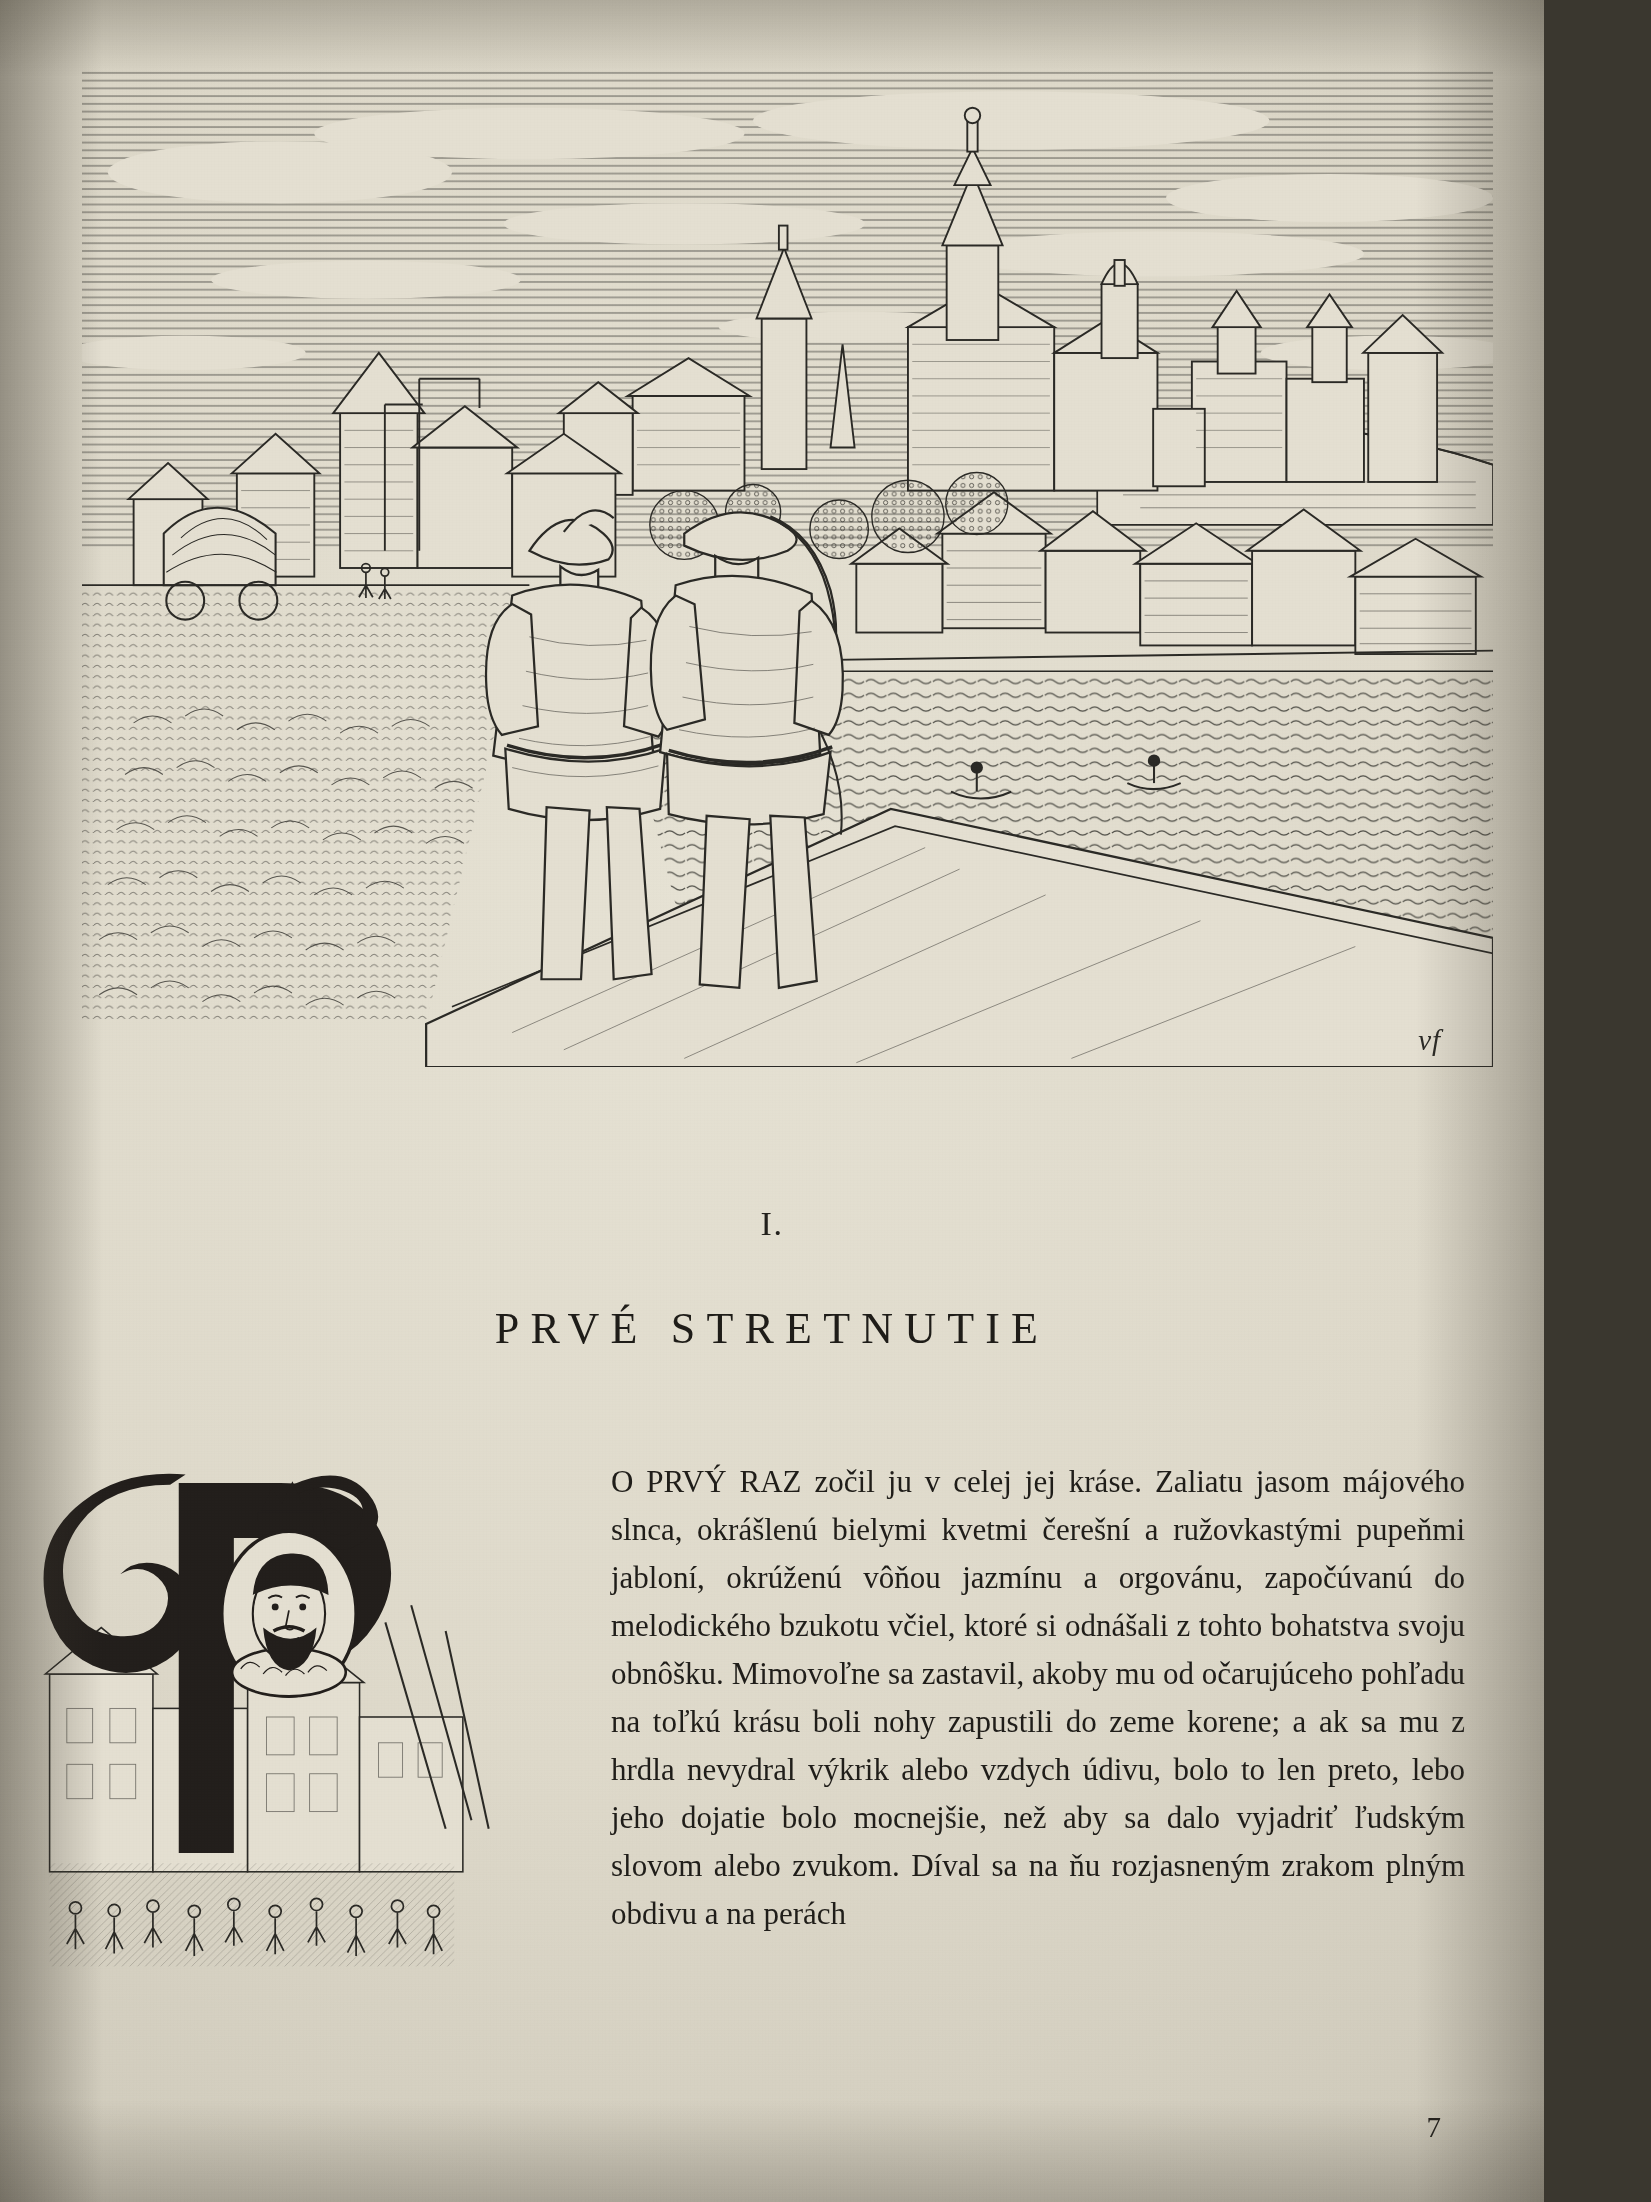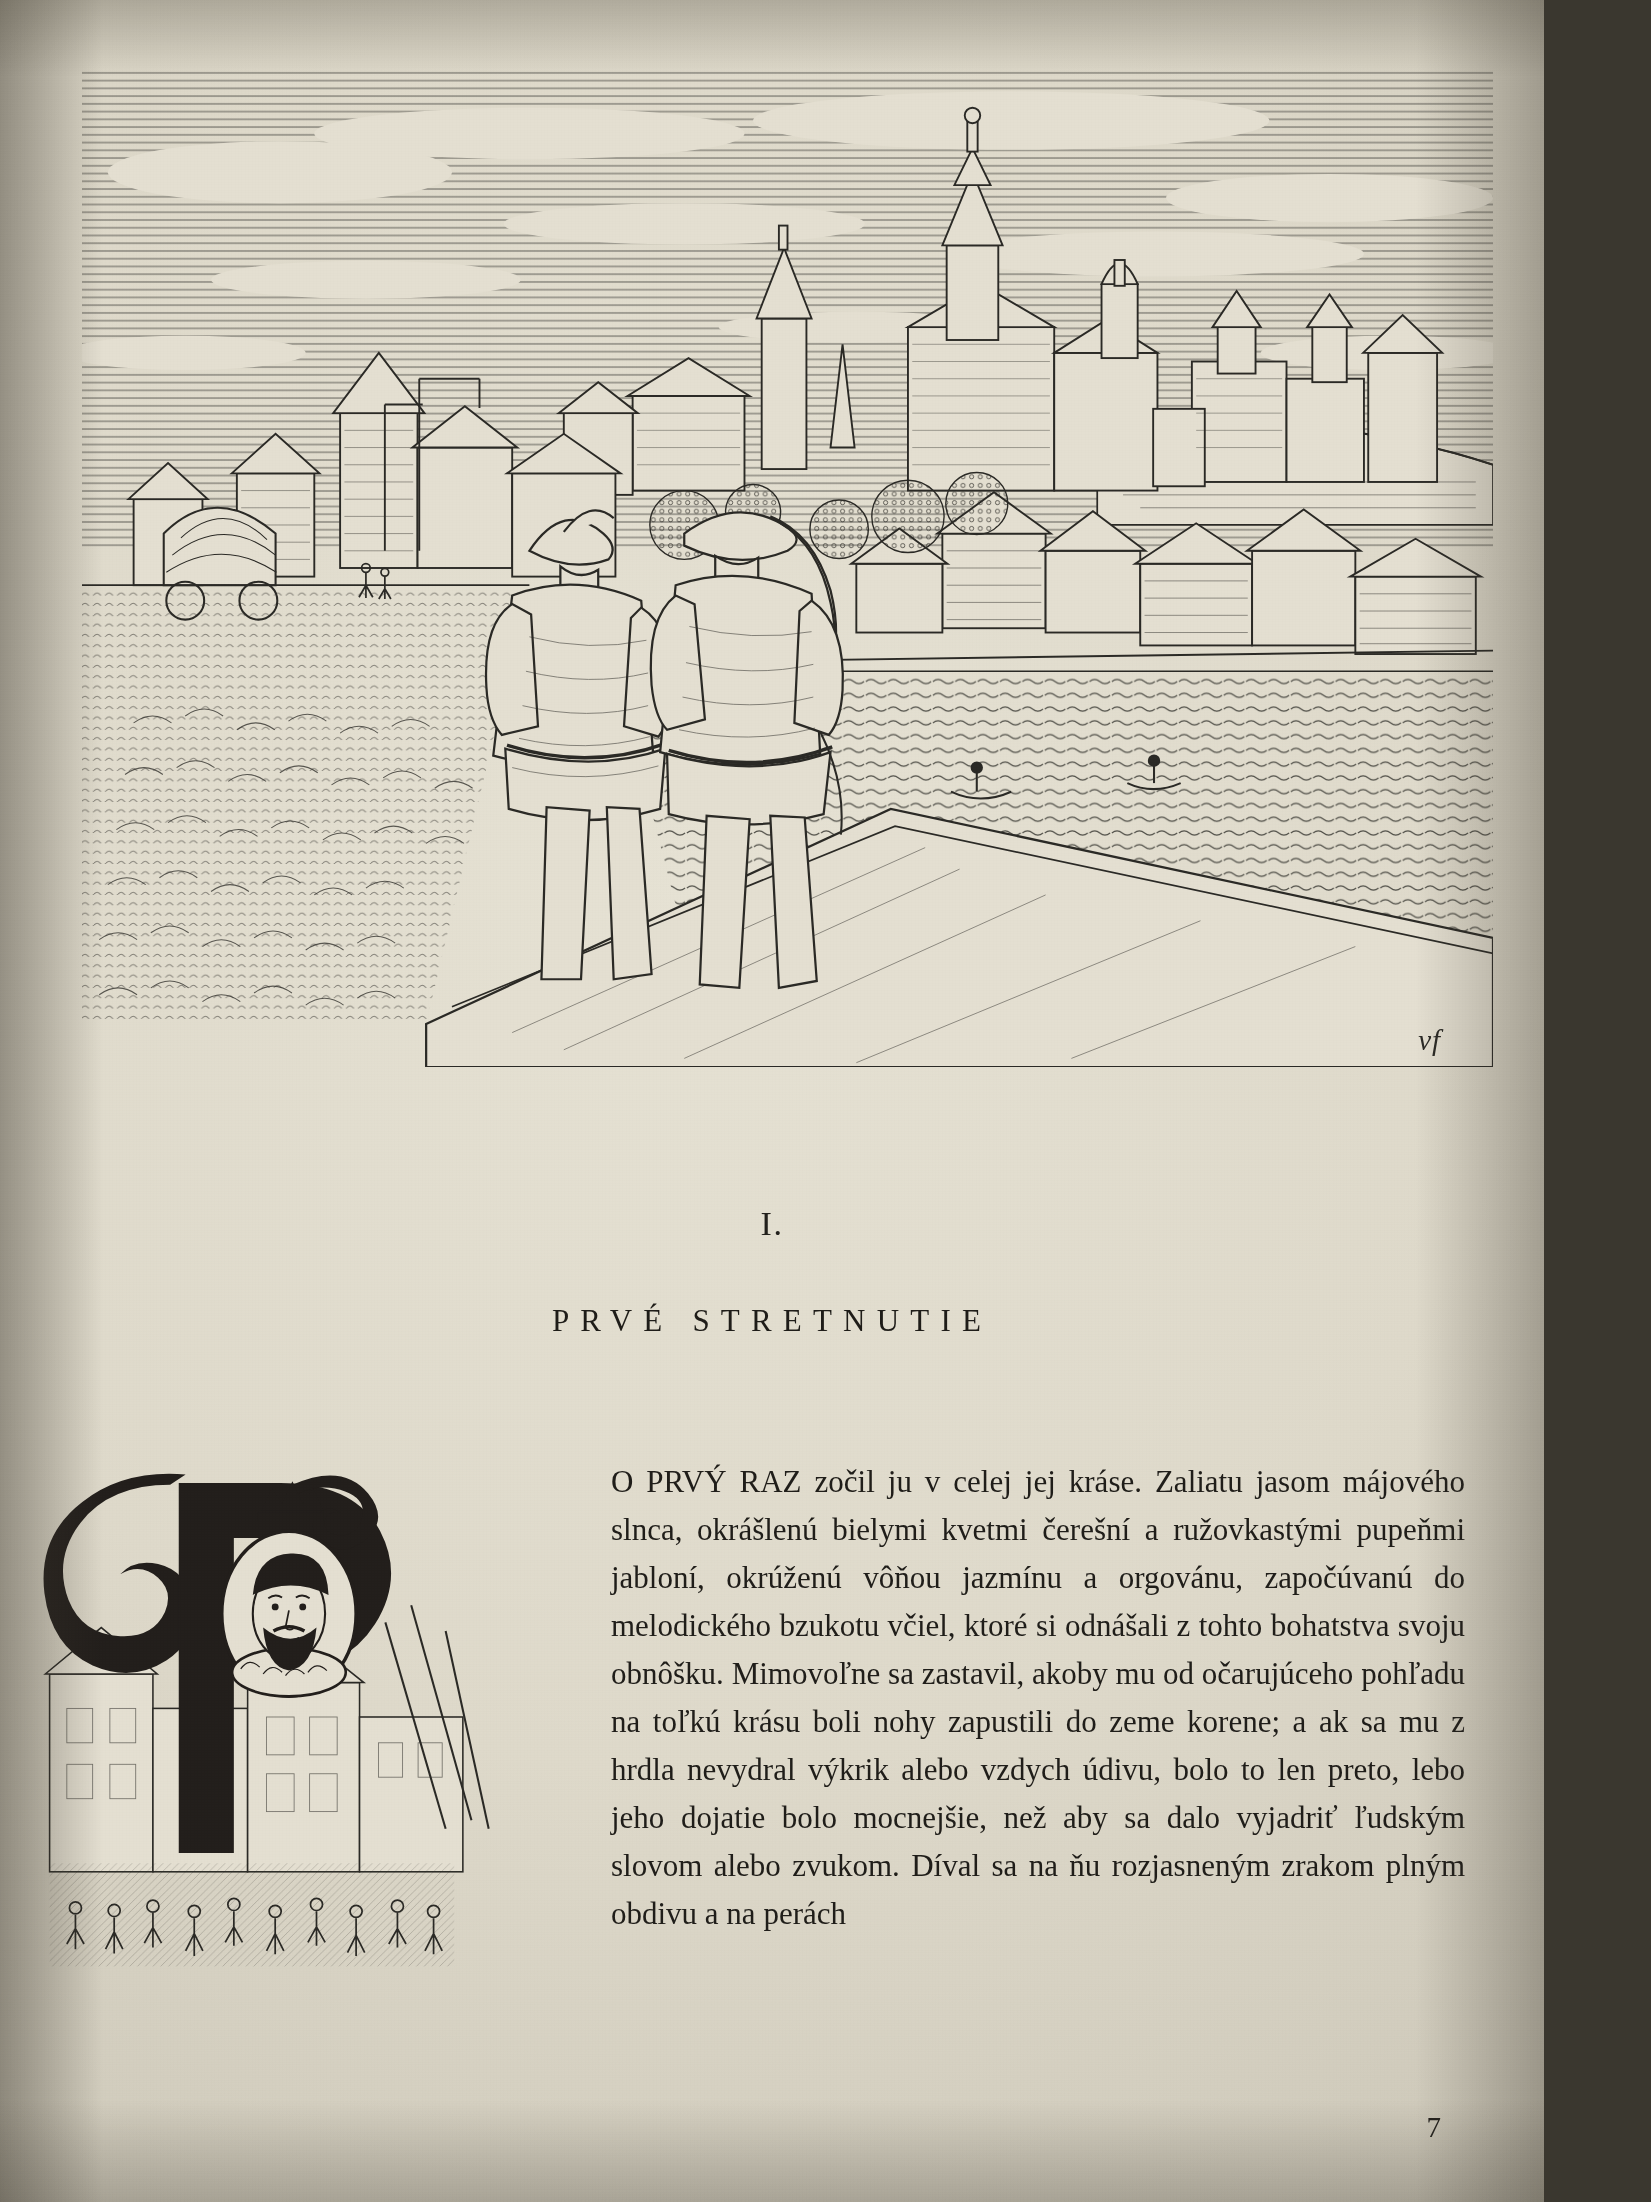--- a/index.html
+++ b/index.html
@@ -72,21 +72,21 @@
     text-align: center;
     font-size: 34px;
     letter-spacing: 1.7px;
     color: #23211d;
   }
   .chapter-title {
     position: absolute;
     top: 1303px;
     left: 0; right: 0;
     text-align: center;
-    font-size: 31px;
+    font-size: 44px;
     letter-spacing: 11.2px;
     color: #1f1d19;
   }
 
   
   .bodytext {
     position: absolute;
     left: 41px;
     top: 1454px;
     width: 1428px;

